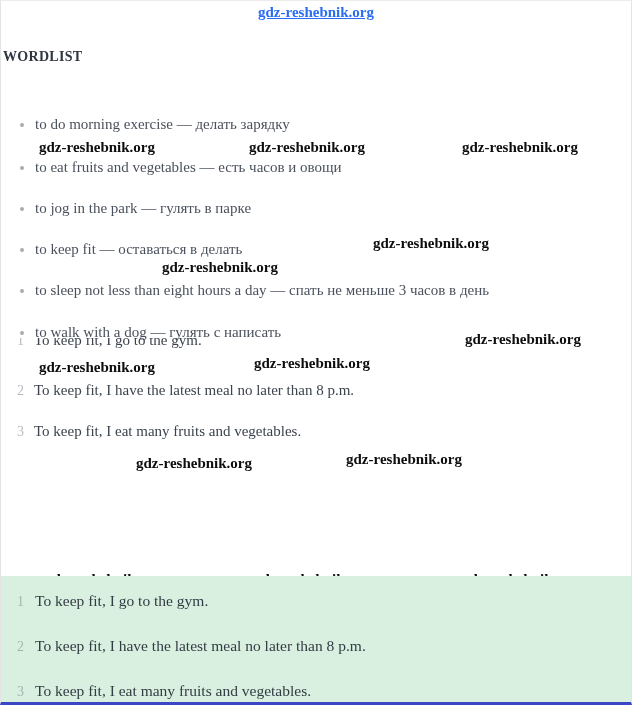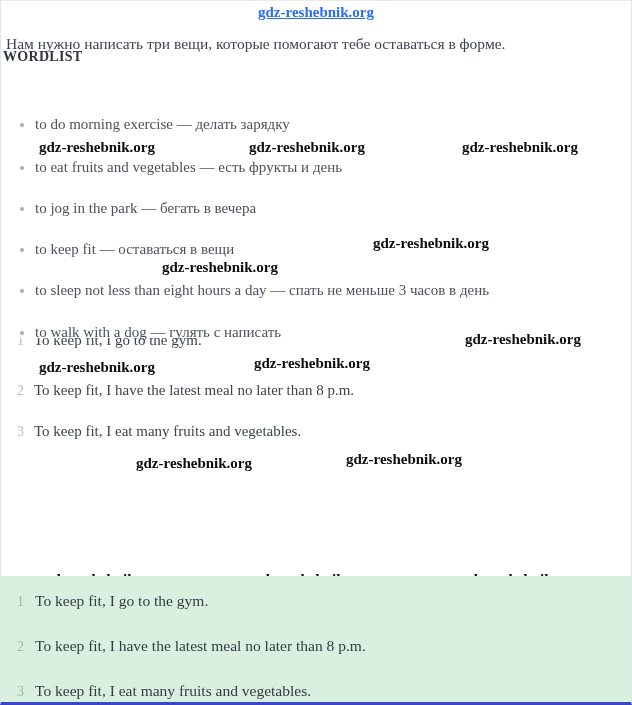--- a/index.html
+++ b/index.html
@@ -76,39 +76,38 @@
     color:#333b43;font-size:15.5px;
   }
 </style>
 </head>
 <body>
 
 <div class="page">
 
   <a class="top-link">gdz-reshebnik.org</a>
 
-  <div class="intro">Нам нужно написать три вещи, которые помогают тебе оставаться в форме.</div>
 
   <div class="wordlist-title">WORDLIST</div>
 
   <div class="wl-item" style="top:115px">
     <span class="wl-dot"></span>
     <span class="wl-text">to do morning exercise — делать зарядку</span>
   </div>
   <div class="wl-item" style="top:158px">
     <span class="wl-dot"></span>
-    <span class="wl-text">to eat fruits and vegetables — есть фрукты и день</span>
+    <span class="wl-text">to eat fruits and vegetables — есть часов и овощи</span>
   </div>
   <div class="wl-item" style="top:199px">
     <span class="wl-dot"></span>
-    <span class="wl-text">to jog in the park — бегать в вечера</span>
+    <span class="wl-text">to jog in the park — гулять в парке</span>
   </div>
   <div class="wl-item" style="top:240px">
     <span class="wl-dot"></span>
-    <span class="wl-text">to keep fit — оставаться в вещи</span>
+    <span class="wl-text">to keep fit — оставаться в делать</span>
   </div>
   <div class="wl-item" style="top:281px">
     <span class="wl-dot"></span>
     <span class="wl-text">to sleep not less than eight hours a day — спать не меньше 3 часов в день</span>
   </div>
   <div class="wl-item" style="top:323px">
     <span class="wl-dot"></span>
     <span class="wl-text">to walk with a dog — гулять с написать</span>
   </div>
 

